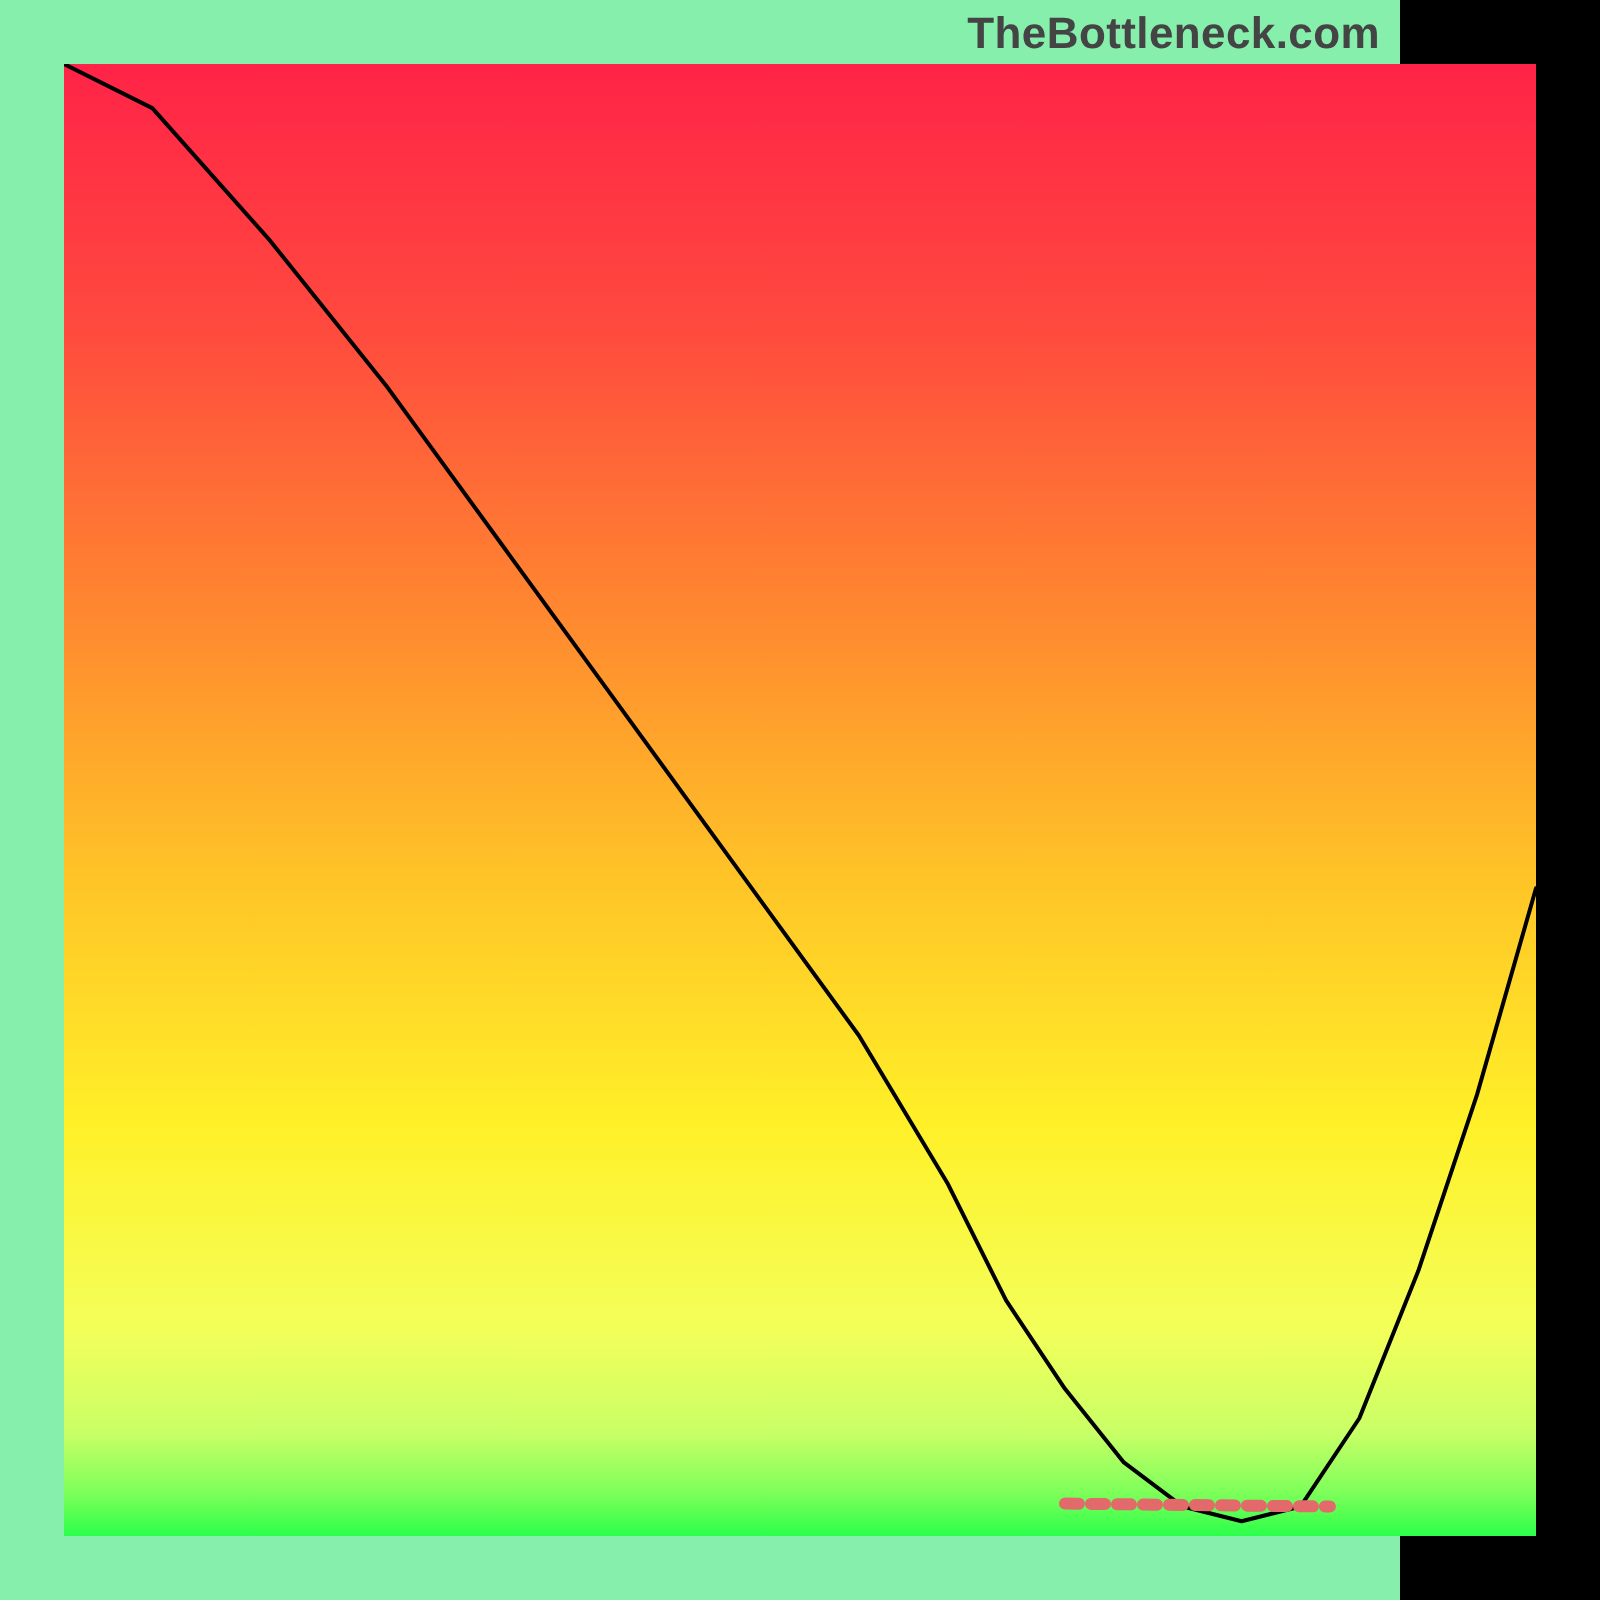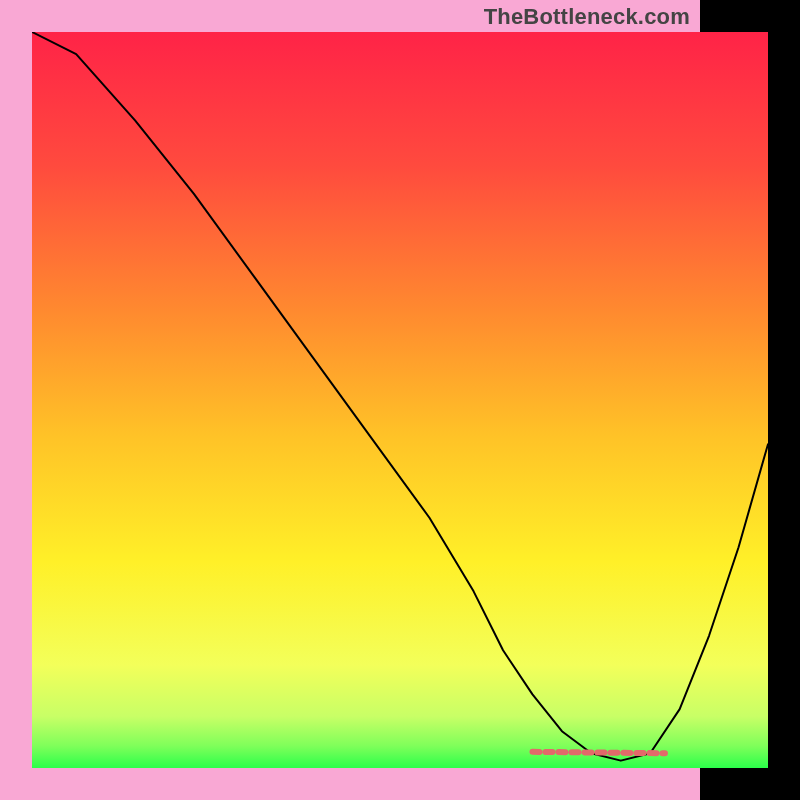--- a/index.html
+++ b/index.html
@@ -1,21 +1,21 @@
 <!DOCTYPE html>
 <html><head>
 <meta charset="utf-8">
 <style>
   * { margin: 0; padding: 0; box-sizing: border-box; }
   html, body { width: 800px; height: 800px; overflow: hidden; background: #000; }
   .frame {
     position: relative;
     width: 700px;
     height: 800px;
-    background: #f9a8d4;
+    background: #86efac;
   }
   .watermark {
     position: absolute;
     top: 4px;
     right: 10px;
     font-family: Arial, Helvetica, sans-serif;
     font-size: 22px;
     font-weight: 600;
     color: #444;
     letter-spacing: 0.2px;

